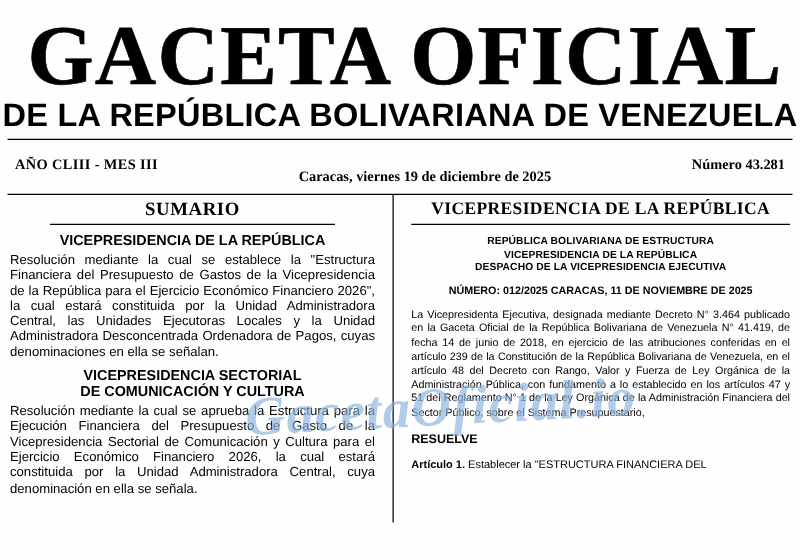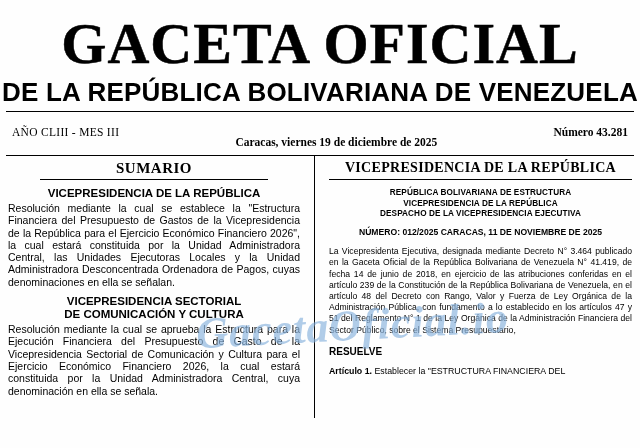--- a/index.html
+++ b/index.html
@@ -24,21 +24,21 @@
   }
 
   
   .masthead {
     text-align: center;
     padding-top: 14px;
   }
   .gaceta-title {
     font-family: "Liberation Serif", serif;
     font-weight: bold;
-    font-size: 58px;
+    font-size: 68px;
     line-height: 60px;
     letter-spacing: 1px;
     white-space: nowrap;
     margin: 0;
     padding: 0 22px;
     -webkit-text-stroke: 0.5px #000;
   }
   .gaceta-sub {
     font-family: Liberation Sans, sans-serif;
     font-weight: bold;
@@ -59,21 +59,21 @@
 
   
   .issue-line {
     display: flex;
     align-items: center;
     justify-content: space-between;
     font-family: "Liberation Serif", serif;
     font-size: 11.5px;
     padding: 4px 12px 4px 12px;
   }
-  .issue-left { font-weight: normal; letter-spacing: 0.3px; }
+  .issue-left { font-weight: bold; letter-spacing: 0.3px; }
   .issue-center { font-weight: bold; margin-top: 20px; }
   .issue-right { font-weight: bold; }
 
   
   .columns {
     display: flex;
     height: 262px;
     padding: 0 8px;
     box-sizing: border-box;
   }

